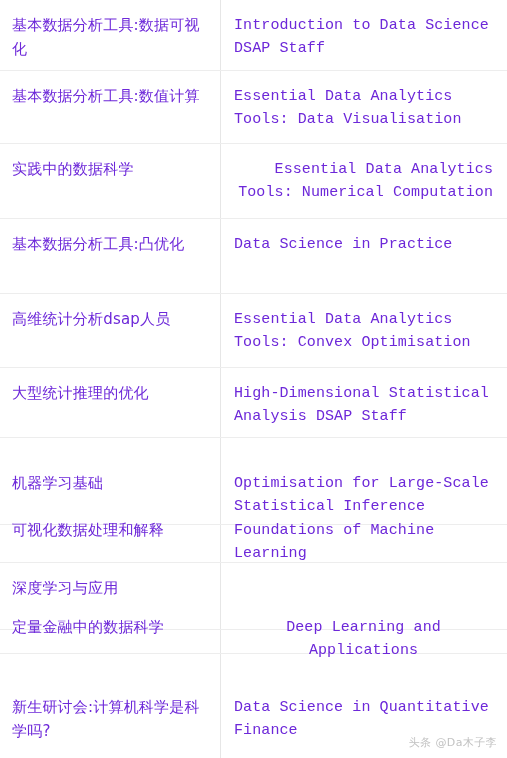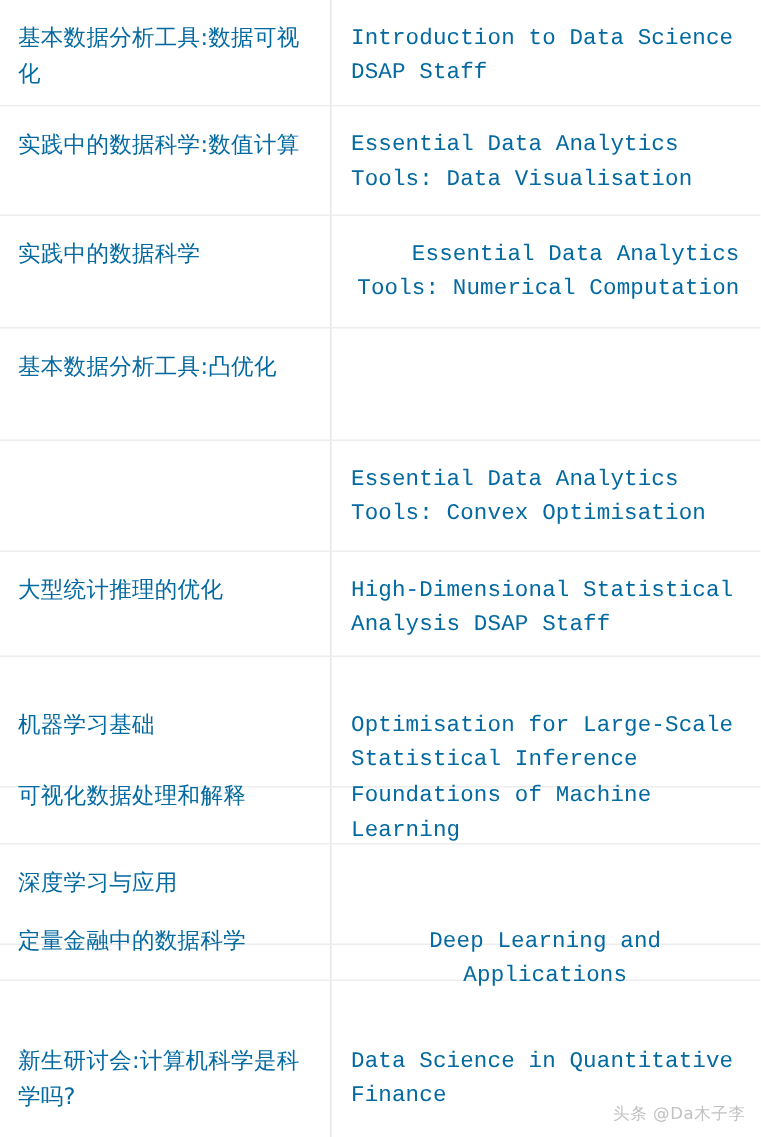--- a/index.html
+++ b/index.html
@@ -58,21 +58,21 @@
 
   .cell-en {
     left: 221px;
     width: 286px;
     padding: 14px 14px 10px 13px;
   }
 
   .txt {
     font-size: 15px;
     line-height: 23px;
-    color: #0369a1;
+    color: #6d28d9;
     letter-spacing: 0.1px;
     word-break: break-word;
   }
 
   .txt-zh {
     font-family: "DejaVu Sans", "Liberation Sans", sans-serif;
     font-size: 15px;
     line-height: 23.5px;
     letter-spacing: 0.2px;
   }
@@ -107,40 +107,46 @@
       <div class="row" style="top: 0px; height: 71px;">
         <div class="cell cell-zh">
           <span class="txt txt-zh">基本数据分析工具:数据可视化</span>
         </div>
         <div class="cell cell-en">
           <span class="txt txt-en">Introduction to Data Science DSAP Staff</span>
         </div>
       </div>
       <div class="row" style="top: 71px; height: 73px;">
         <div class="cell cell-zh">
-          <span class="txt txt-zh">实践中的数据科学:数值计算</span>
+          <span class="txt txt-zh">基本数据分析工具:数值计算</span>
         </div>
         <div class="cell cell-en">
           <span class="txt txt-en">Essential Data Analytics Tools: Data Visualisation</span>
         </div>
       </div>
       <div class="row" style="top: 144px; height: 75px; text-align: right;">
         <div class="cell cell-zh">
           <span class="txt txt-zh">实践中的数据科学</span>
         </div>
         <div class="cell cell-en">
           <span class="txt txt-en">Essential Data Analytics Tools: Numerical Computation</span>
         </div>
       </div>
       <div class="row" style="top: 219px; height: 75px;">
         <div class="cell cell-zh">
           <span class="txt txt-zh">基本数据分析工具:凸优化</span>
         </div>
+        <div class="cell cell-en">
+          <span class="txt txt-en">Data Science in Practice</span>
+        </div>
       </div>
       <div class="row" style="top: 294px; height: 74px;">
+        <div class="cell cell-zh">
+          <span class="txt txt-zh">高维统计分析dsap人员</span>
+        </div>
         <div class="cell cell-en">
           <span class="txt txt-en">Essential Data Analytics Tools: Convex Optimisation</span>
         </div>
       </div>
       <div class="row" style="top: 368px; height: 70px;">
         <div class="cell cell-zh">
           <span class="txt txt-zh">大型统计推理的优化</span>
         </div>
         <div class="cell cell-en">
           <span class="txt txt-en">High-Dimensional Statistical Analysis DSAP Staff</span>

